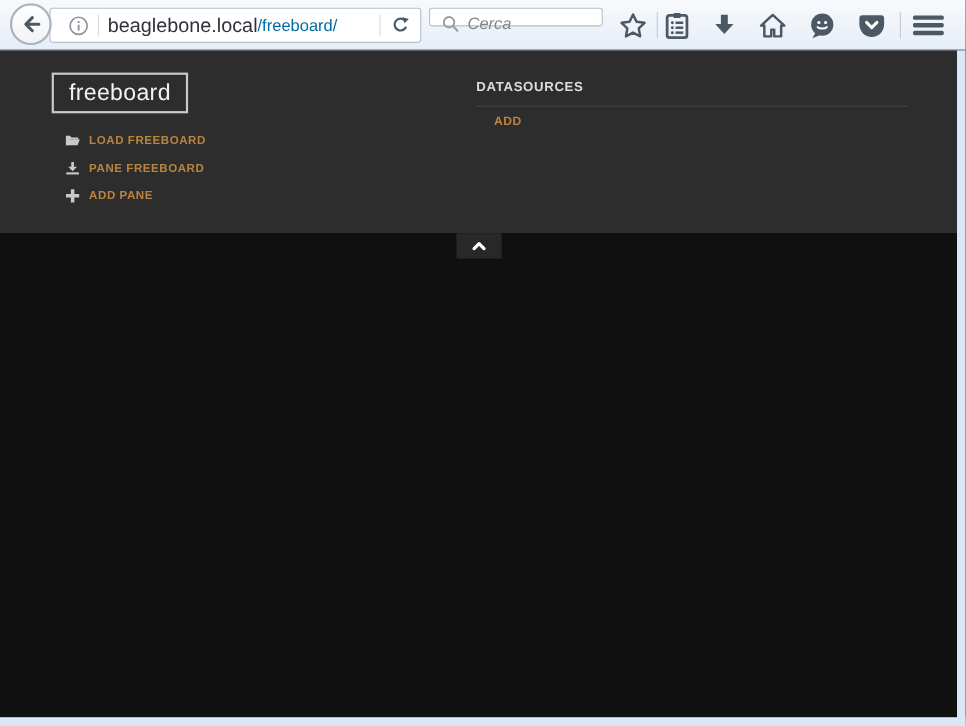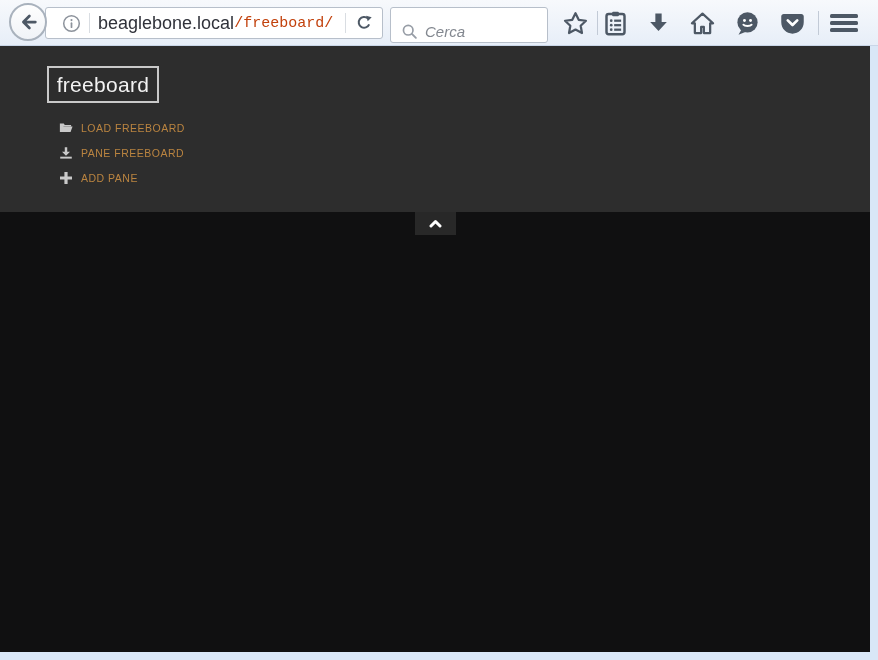--- a/index.html
+++ b/index.html
@@ -24,53 +24,53 @@
   }
   .back-btn svg { width:22px; height:22px; }
 
   .url-bar {
     position:absolute; left:45px; top:7px; width:338px; height:32px;
     background:#fff; border:1px solid #b7bfca; border-radius:3px;
     display:flex; align-items:center; padding-left:16px; z-index:2; cursor:text;
   }
   .field-sep { width:1px; height:20px; background:#d9dde2; margin:0 8px; flex:0 0 auto; }
   .url-host { font-size:18px; color:#30323a; white-space:pre; }
-  .url-path { font-size:15px; color:#c2410c; white-space:pre;font-family:Liberation Mono, monospace; }
+  .url-path { font-size:15px; color:#0369a1; white-space:pre; }
   .url-spacer { flex:1; }
   .reload-wrap { display:flex; align-items:center; padding-right:8px; }
   .reload-wrap svg { width:20px; height:20px; cursor:pointer; }
 
   .search-bar {
-    position:absolute; left:390px; top:7px; width:158px; height:36px;
+    position:absolute; left:390px; top:7px; width:158px; height:17px;
     background:#fff; border:1px solid #b7bfca; border-radius:3px;
     display:flex; align-items:center; padding:12px 8px 0 10px;
   }
   .search-bar svg { width:17px; height:17px; flex:0 0 auto; margin-right:7px; }
   .search-input {
     flex:1; border:none; outline:none; background:transparent;
     font-size:15px; color:#333; font-family:"Liberation Sans", sans-serif; min-width:0;
   }
   .search-input::placeholder { color:#82878f; font-style:italic; opacity:1; }
 
   .hamburger { position:absolute; left:829px; top:13px; width:30px; height:20px; cursor:pointer; }
 
   
   .panel { position:absolute; left:0; top:46px; width:870px; height:166px; background:#2d2d2d; }
 
   .logo-box {
-    position:absolute; left:47px; top:20px; width:112px; height:37px;
+    position:absolute; left:47px; top:20px; width:124px; height:37px;
     border:2px solid #c9c9c9; display:flex; align-items:center; justify-content:center;
     color:#f2f2f2; font-size:21px; letter-spacing:0.3px;
   }
 
   .hmenu { position:absolute; left:59px; top:75px; }
   .hmenu-item { display:flex; align-items:center; height:14px; margin-bottom:11px; cursor:pointer; }
   .hmenu-item .mi { width:14px; height:14px; margin-right:8px; flex:0 0 auto; }
   .hmenu-item .mi svg { width:14px; height:14px; display:block; }
-  .hmenu-label { font-size:10.5px; font-weight:normal; letter-spacing:0.5px; color:#ba8440; }
+  .hmenu-label { font-size:10.5px; font-weight:bold; letter-spacing:0.5px; color:#ba8440; }
 
   .ds-col { position:absolute; left:433px; top:26px; width:392px; }
   .ds-title { font-size:12px; font-weight:bold; letter-spacing:0.6px; color:#dcdcdc; }
   .ds-rule { margin-top:10px; width:392px; height:1px; background:#434343; }
   .ds-add { margin:8px 0 0 16px; display:inline-block; font-size:11px; font-weight:bold; letter-spacing:0.5px; color:#ba8440; cursor:pointer; }
 
   .collapse-btn {
     position:absolute; left:415px; top:212px; width:41px; height:23px;
     background:#282828; display:flex; align-items:center; justify-content:center; cursor:pointer;
   }
@@ -214,20 +214,25 @@
       <div class="hmenu-item">
         <span class="mi">
           <svg viewBox="0 0 14 14">
             <path d="M5.4 1h3.2v4.4H13v3.2H8.6V13H5.4V8.6H1V5.4h4.4z" fill="#c9c9c9"></path>
           </svg>
         </span>
         <span class="hmenu-label">ADD PANE</span>
       </div>
     </div>
 
+    <div class="ds-col">
+      <div class="ds-title">DATASOURCES</div>
+      <div class="ds-rule"></div>
+      <span class="ds-add">ADD</span>
+    </div>
   </div>
 
   <div class="board-body"></div>
 
   <div class="collapse-btn">
     <svg viewBox="0 0 13 9">
       <path d="M2 7 6.5 2.5 11 7" fill="none" stroke="#fff" stroke-width="3" stroke-linecap="round" stroke-linejoin="round"></path>
     </svg>
   </div>
 

